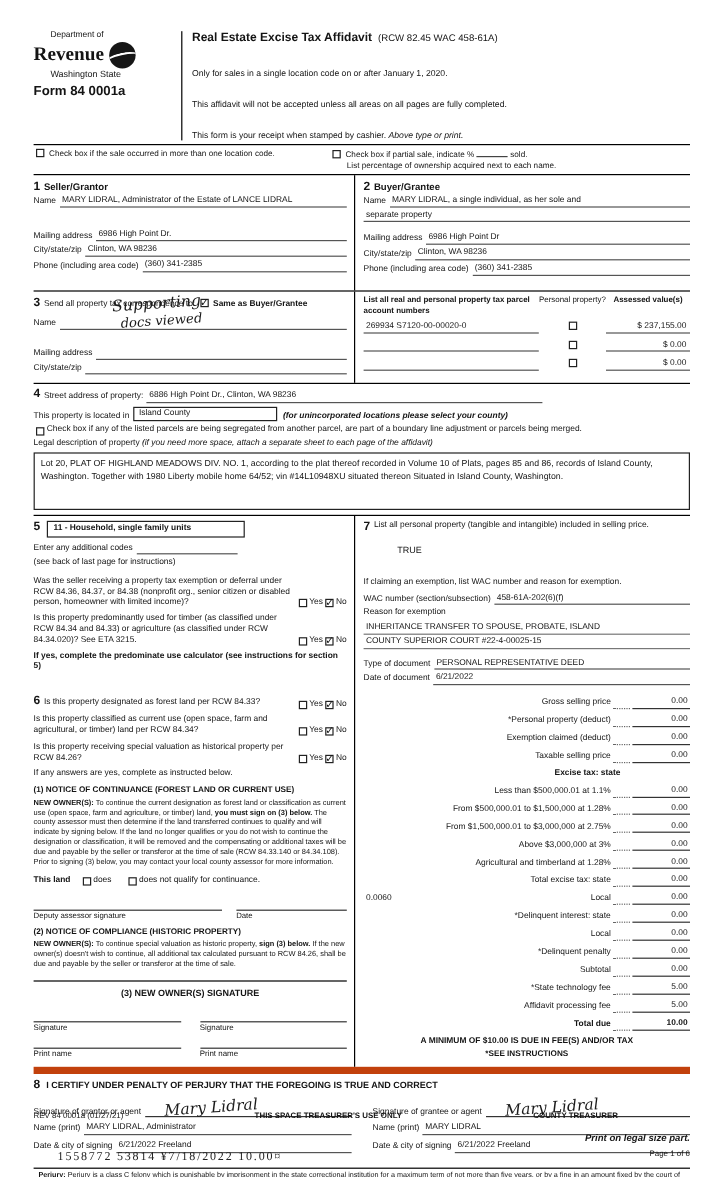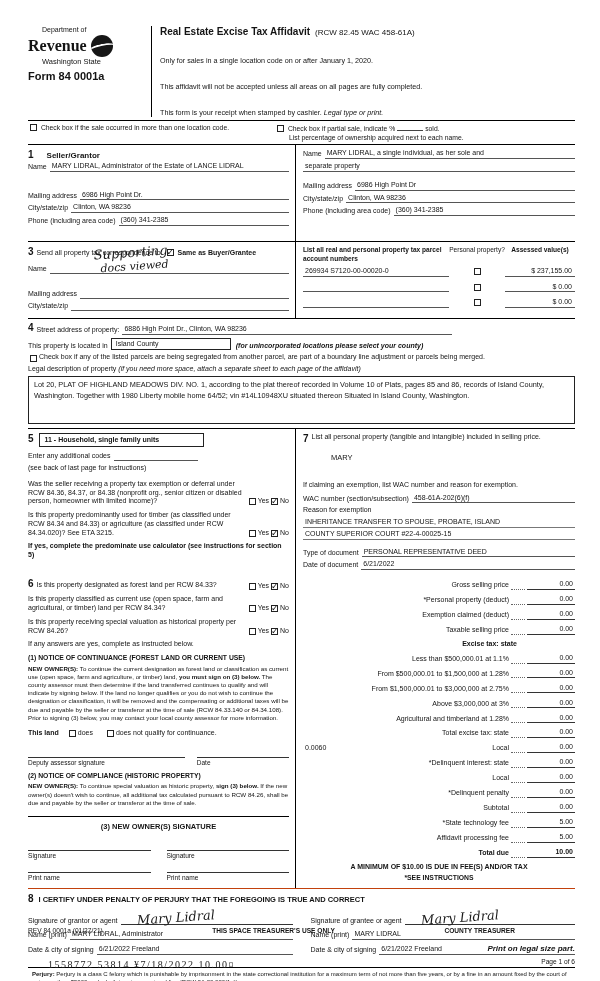--- a/index.html
+++ b/index.html
@@ -3,21 +3,21 @@
 <meta charset="utf-8">
 <style>
   *{margin:0;padding:0;box-sizing:border-box;}
   html,body{background:#fff;}
   .page{width:600px;height:981px;position:relative;background:#fff;color:#141414;
     font-family:"Liberation Sans","DejaVu Sans",sans-serif;font-size:7px;line-height:1.25;
     padding:26px 25px 0 28px;overflow:hidden;}
   .b{font-weight:bold;}
   .i{font-style:italic;}
   .secnum{font-weight:bold;font-size:10px;margin-right:3px;}
-  .sechead{font-weight:bold;font-size:8px;margin-left:10px;}
+  .sechead{font-weight:bold;font-size:8px;}
   .cb{display:inline-block;width:7px;height:7px;border:1px solid #222;position:relative;
     vertical-align:-1px;margin:0 2px;background:#fff;flex:none;}
   .cb.checked::after{content:"\2713";position:absolute;left:-1px;top:-3px;font-size:9px;font-weight:bold;}
   .field{display:flex;align-items:flex-end;margin-bottom:3px;}
   .flabel{white-space:nowrap;margin-right:3px;}
   .fvalue{flex:1;border-bottom:1px solid #555;min-height:9px;padding:0 2px;}
   .gap{height:16px;}
   
   .header{display:flex;border-bottom:1px solid #000;padding-bottom:3px;min-height:58px;}
   .logo-col{width:124px;padding-right:6px;border-right:1px solid #000;}
@@ -91,21 +91,21 @@
   .trow{display:flex;align-items:flex-end;justify-content:flex-end;margin-bottom:5.2px;}
   .trow.b .tlabel,.trow.b .tvalue{font-weight:bold;}
   .tprefix{margin-right:auto;padding-left:2px;}
   .tlabel{white-space:nowrap;}
   .tdots{width:14px;border-bottom:1px dotted #666;height:6px;margin:0 2px;}
   .tvalue{width:48px;text-align:right;border-bottom:1px solid #333;padding:0 2px;min-height:9px;}
   .theading{font-weight:bold;margin-left:auto;margin-right:58px;}
   .min-note{font-weight:bold;text-align:center;font-size:7px;margin-top:4px;}
   .see-instr{font-weight:bold;text-align:center;font-size:6.8px;margin-top:2px;}
   
-  .s8{border-top:1px solid #c2410c;padding:4px 0 2px;}
+  .s8{border-top:6px solid #c2410c;padding:4px 0 2px;}
   .certify{font-weight:bold;font-size:7.5px;}
   .s8-grid{display:flex;gap:18px;margin-top:5px;}
   .s8-col{flex:1;}
   .sigrow{display:flex;align-items:flex-end;margin-bottom:5px;}
   .sig-fill{flex:1;border-bottom:1px solid #333;position:relative;height:15px;}
   .signature{font-family:"DejaVu Serif",serif;font-style:italic;font-size:13px;position:absolute;
     left:16px;bottom:-2px;transform:rotate(-4deg);white-space:nowrap;color:#1b1b1b;}
   
   .perjury{border-top:1px solid #000;margin-top:5px;padding:3px 4px 0;font-size:6px;line-height:1.3;}
   .altformat{text-align:center;font-size:6.4px;margin-top:5px;padding:0 40px;line-height:1.3;}
@@ -132,21 +132,21 @@
       <div class="dept-sub">Washington State</div>
       <div class="form-number">Form 84 0001a</div>
     </div>
     <div class="title-col">
       <div class="title-row">
         <span class="form-title">Real Estate Excise Tax Affidavit</span>
         <span class="title-ref">(RCW 82.45 WAC 458-61A)</span>
       </div>
       <div class="note">Only for sales in a single location code on or after January 1, 2020.</div>
       <div class="note">This affidavit will not be accepted unless all areas on all pages are fully completed.</div>
-      <div class="note"><span>This form is your receipt when stamped by cashier.</span> <span class="i">Legal type or print.</span></div>
+      <div class="note"><span>This form is your receipt when stamped by cashier.</span> <span class="i">Above type or print.</span></div>
     </div>
   </div>
 
   <div class="checks-row">
     <div>
       <span class="cb"></span>
       <span>Check box if the sale occurred in more than one location code.</span>
     </div>
     <div class="check-right">
       <div>
@@ -172,20 +172,21 @@
       <div class="field">
           <span class="flabel">City/state/zip</span>
           <span class="fvalue">Clinton, WA 98236</span>
         </div>
       <div class="field">
           <span class="flabel">Phone (including area code)</span>
           <span class="fvalue">(360) 341-2385</span>
         </div>
     </div>
     <div class="cright">
+      <div><span class="secnum">2</span><span class="sechead">Buyer/Grantee</span></div>
       <div class="field">
           <span class="flabel">Name</span>
           <span class="fvalue">MARY LIDRAL, a single individual, as her sole and</span>
         </div>
       <div class="field">
           <span class="fvalue">separate property</span>
         </div>
       <div style="height:6px;"></div>
       <div class="field">
           <span class="flabel">Mailing address</span>
@@ -391,21 +392,21 @@
       </div>
     </div>
 
     <div class="cright">
 
       <div>
         <div class="s7-head">
           <span class="secnum">7</span>
           <span>List all personal property (tangible and intangible) included in selling price.</span>
         </div>
-        <div class="none-val">MARY</div>
+        <div class="none-val">TRUE</div>
         <div style="margin-bottom:4px;">If claiming an exemption, list WAC number and reason for exemption.</div>
         <div class="field">
             <span class="flabel">WAC number (section/subsection)</span>
             <span class="fvalue">458-61A-202(6)(f)</span>
           </div>
         <div style="margin-bottom:3px;">Reason for exemption</div>
         <div class="reason-line">INHERITANCE TRANSFER TO SPOUSE, PROBATE, ISLAND</div>
         <div class="reason-line" style="margin-bottom:8px;">COUNTY SUPERIOR COURT #22-4-00025-15</div>
         <div class="field">
             <span class="flabel">Type of document</span>

